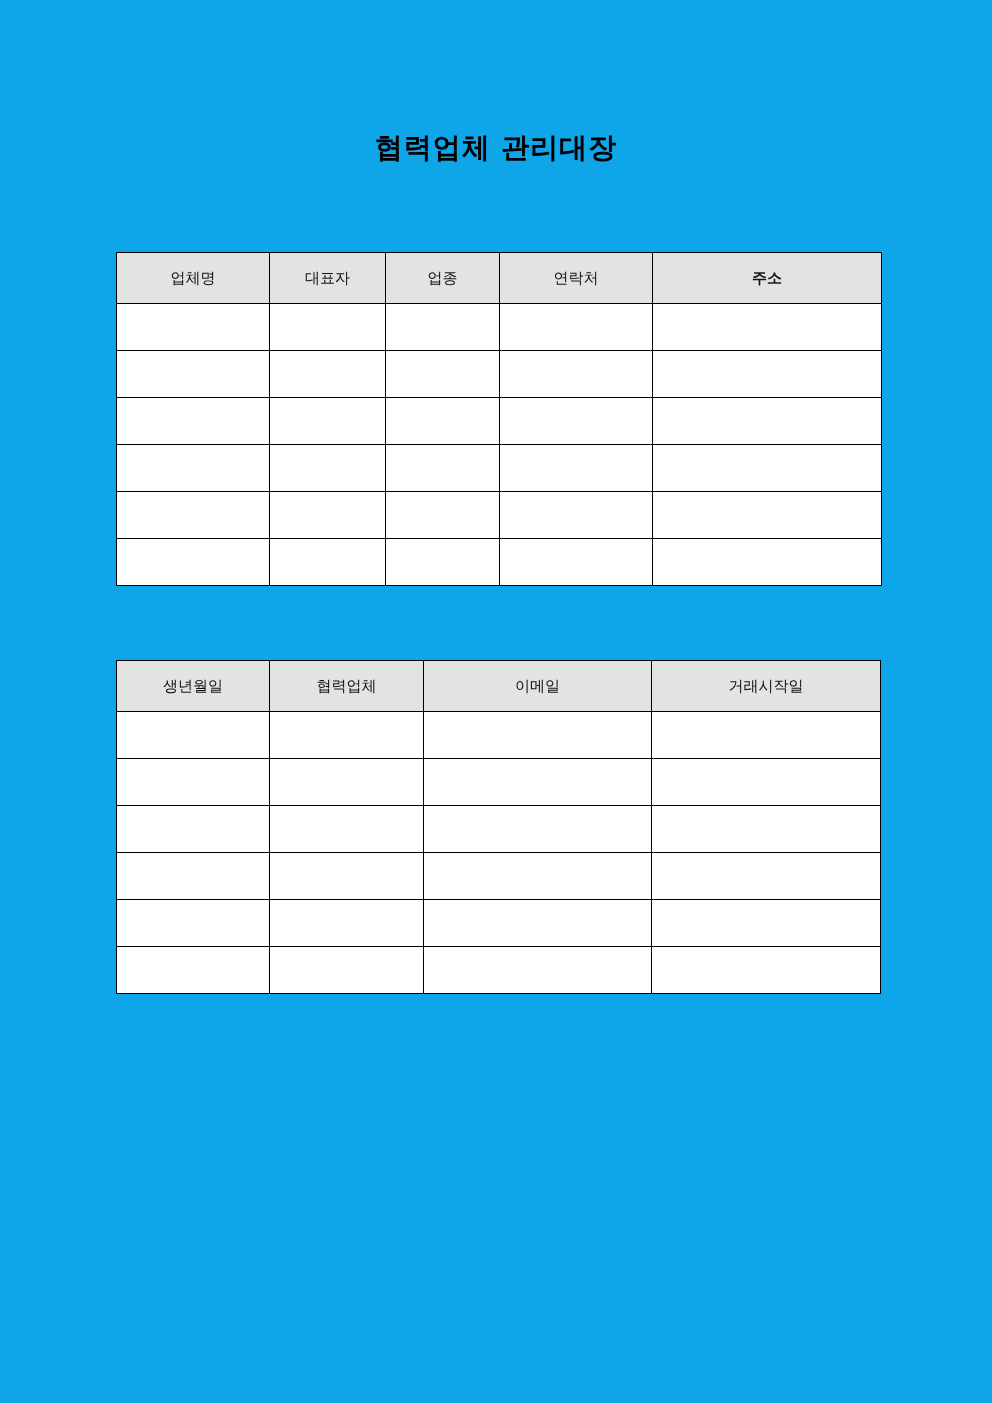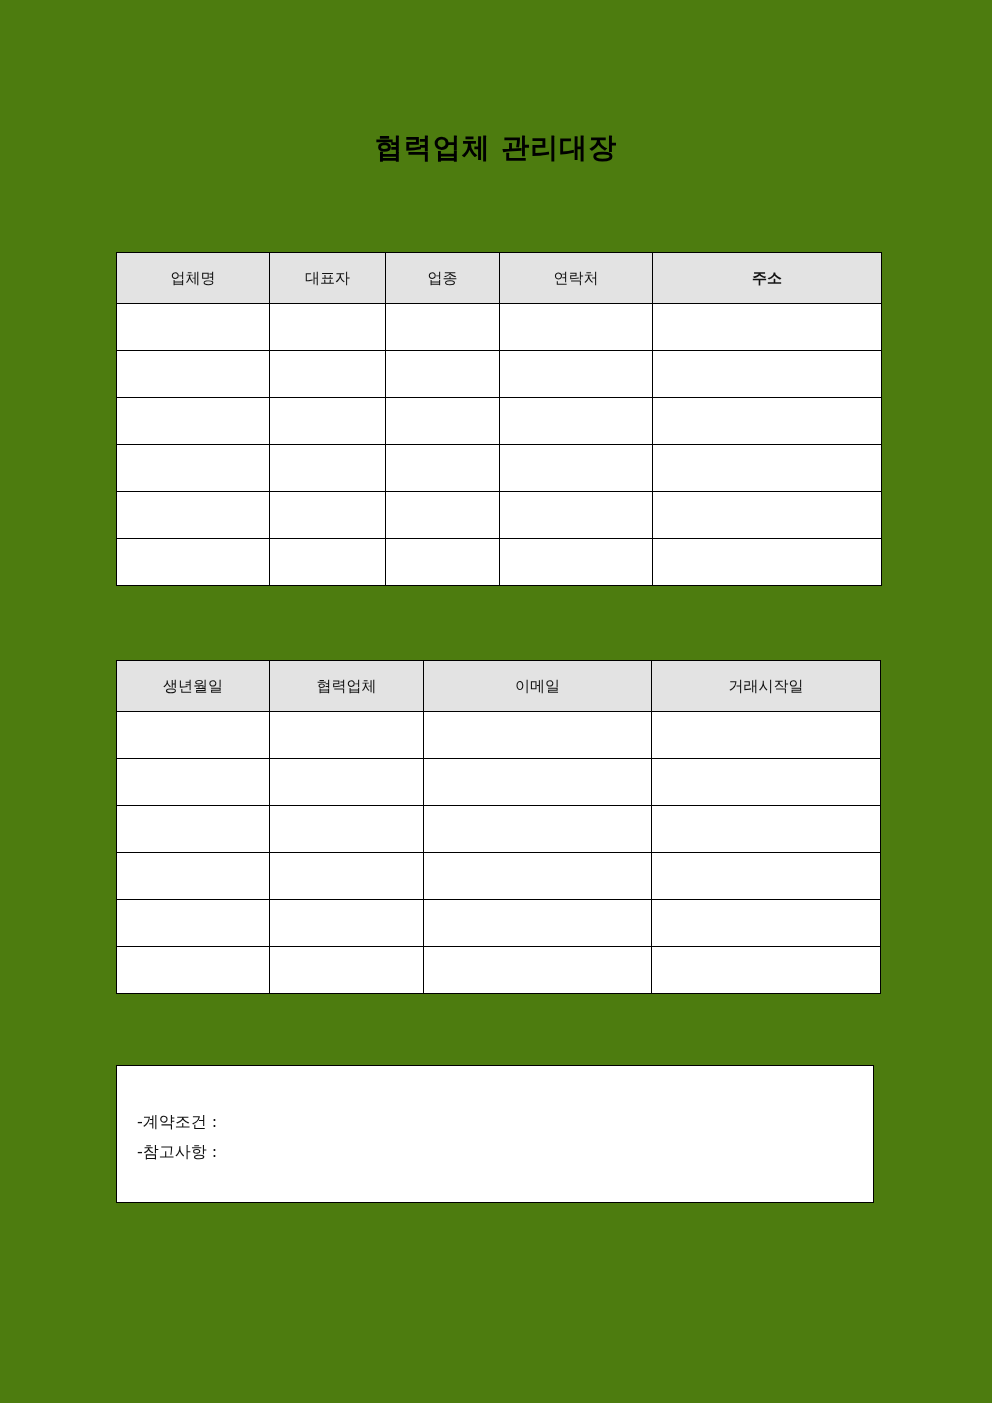--- a/index.html
+++ b/index.html
@@ -12,21 +12,21 @@
     height: 1403px;
     position: relative;
     font-family: "DejaVu Sans", "Liberation Sans", sans-serif;
     color: #000000;
     overflow: hidden;
   }
 
   .page {
     position: absolute;
     inset: 0;
-    background: #4d7c0f;
+    background: #0ea5e9;
   }
 
   
   .doc-title {
     position: absolute;
     top: 130px;
     left: 0;
     width: 992px;
     text-align: center;
     font-size: 28px;
@@ -199,20 +199,14 @@
         </tr>
         <tr>
           <td></td>
           <td></td>
           <td></td>
           <td></td>
         </tr>
       </tbody>
   </table>
 
-  <div class="notes-box">
-    <div class="notes-inner" id="notes-inner">
-        <div class="note-line">-계약조건 :</div>
-        <div class="note-line">-참고사항 :</div>
-      </div>
-  </div>
 
 </div>
 
 </body></html>

